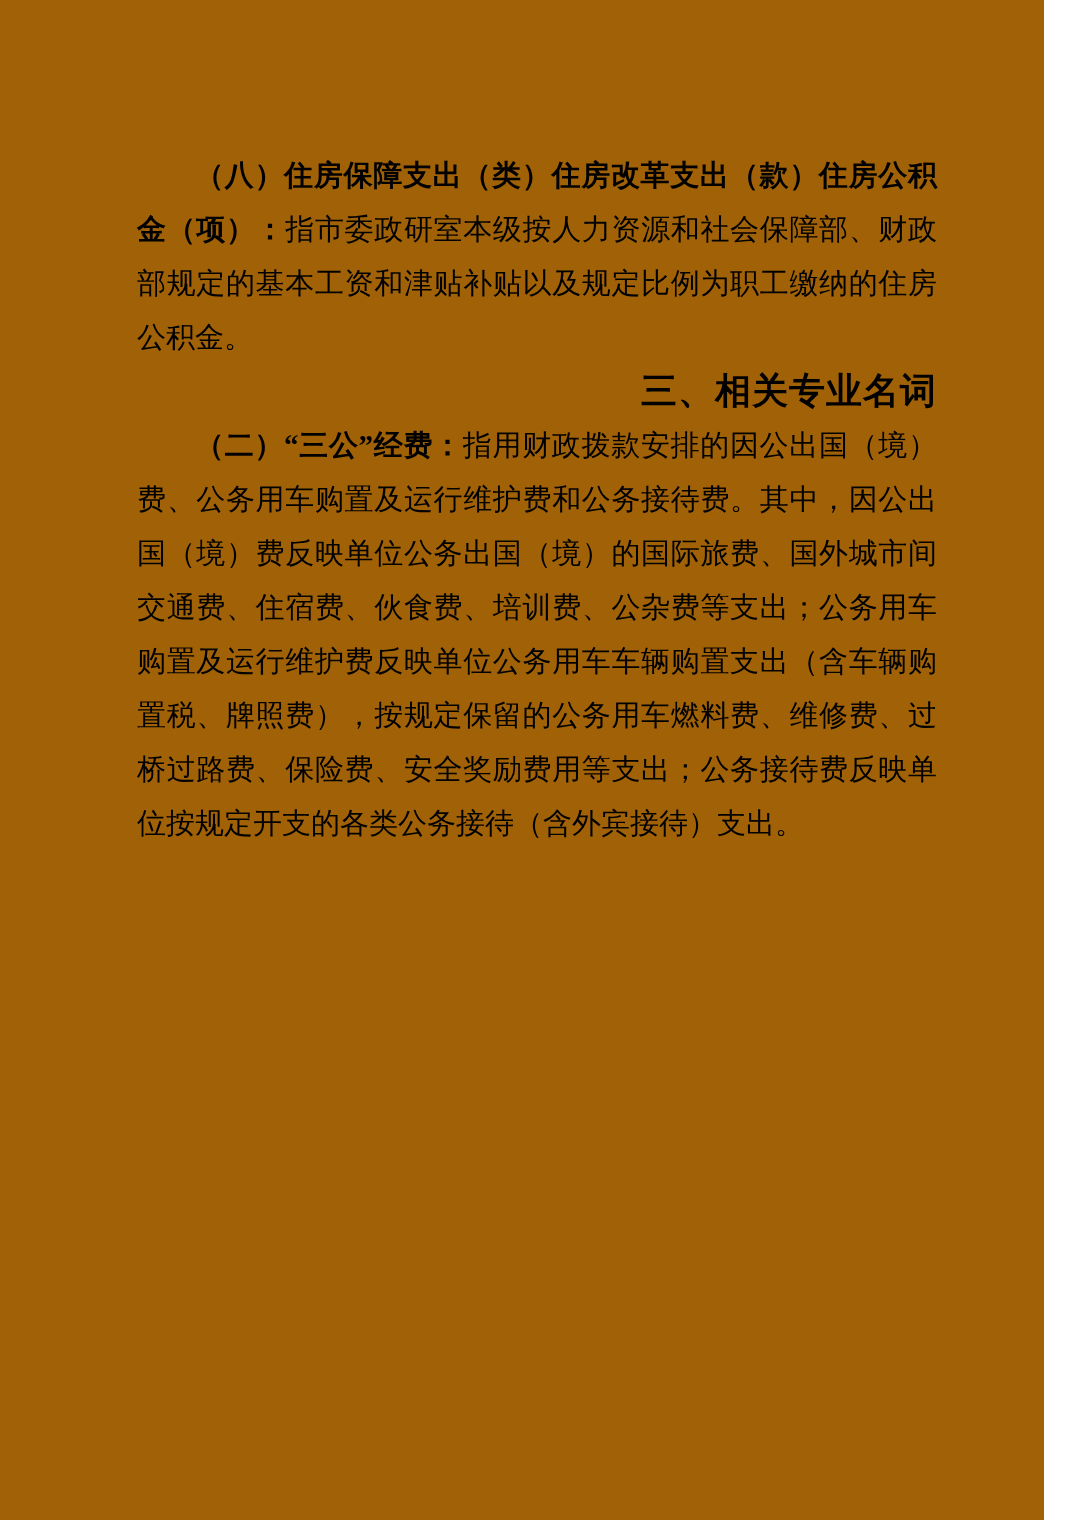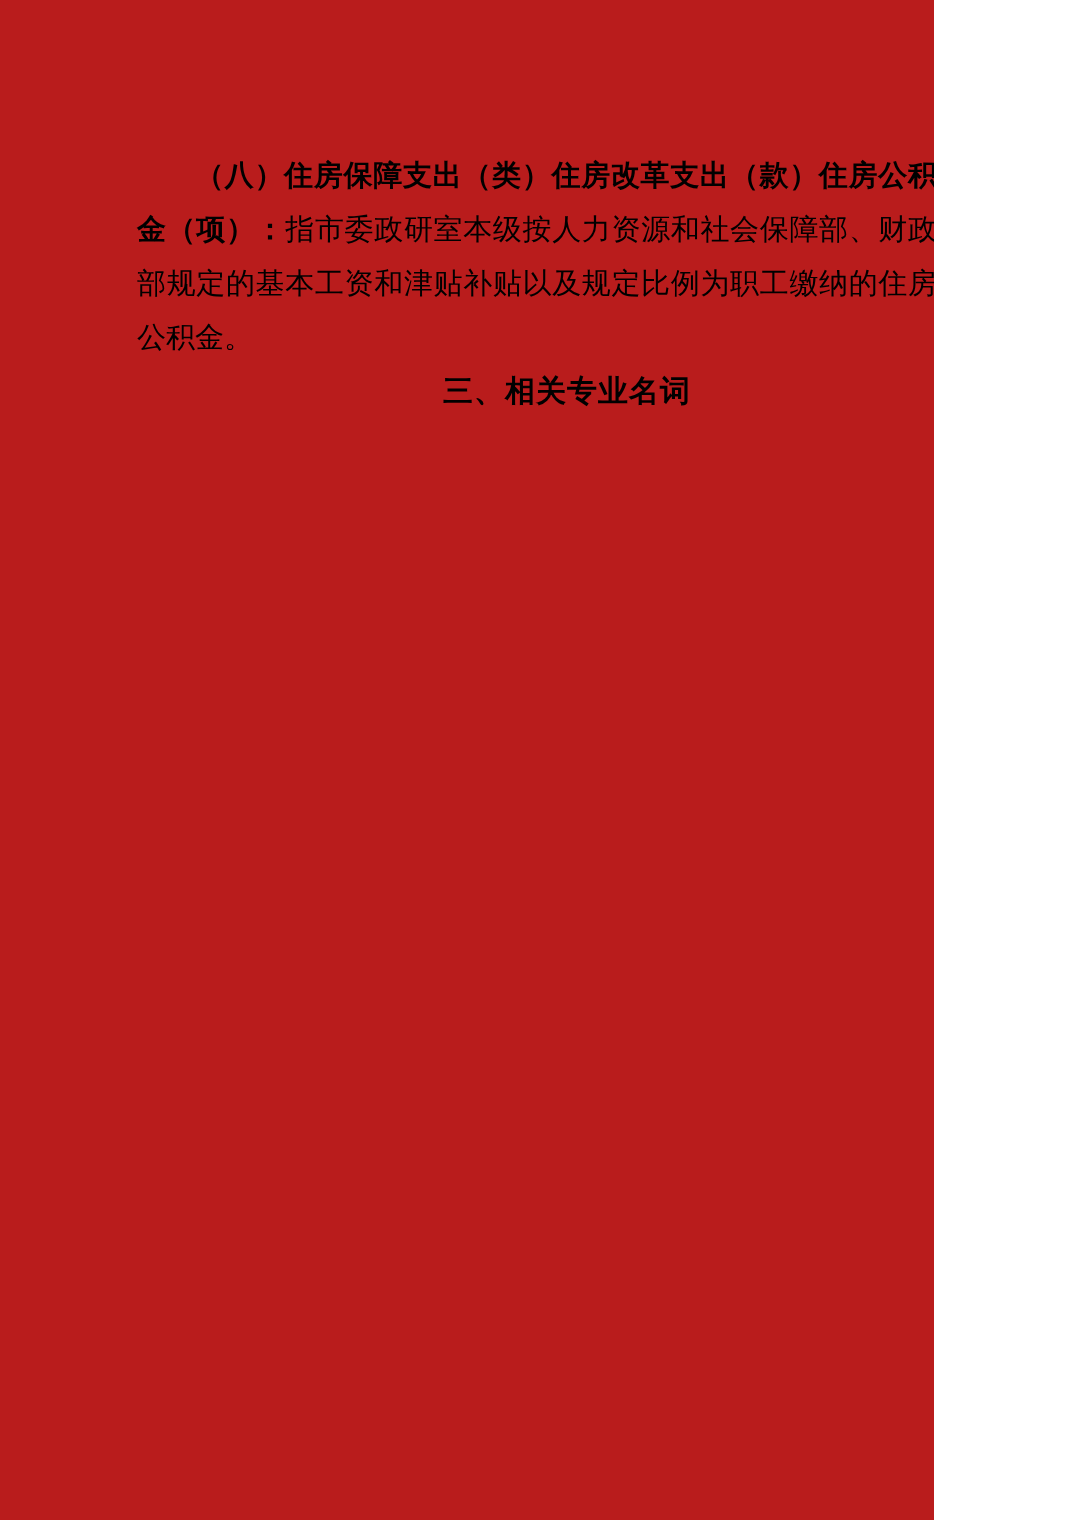--- a/index.html
+++ b/index.html
@@ -2,23 +2,23 @@
 <html><head>
 <meta charset="utf-8">
 <style>
   html, body {
     margin: 0;
     padding: 0;
     background: #ffffff;
   }
   .page {
     position: relative;
-    width: 934px;
+    width: 1044px;
     height: 1520px;
-    background: #b91c1c;
+    background: #a16207;
     overflow: hidden;
   }
   .content {
     position: absolute;
     left: 137px;
     top: 148px;
     width: 800px;
     color: #000000;
     font-family: "Liberation Serif", "DejaVu Serif", serif;
     font-size: 29px;
@@ -33,32 +33,33 @@
   }
   .lead {
     font-weight: 700;
   }
   h2.heading {
     margin: 0;
     padding: 0;
     text-indent: 2em;
     font-family: "Liberation Sans", "DejaVu Sans", sans-serif;
     font-weight: 700;
-    font-size: 30px;
+    font-size: 36px;
     line-height: 54px;
-    text-align: center;
+    text-align: right;
     letter-spacing: 1px;
   }
 </style>
 </head>
 <body>
 
 <div class="page">
   <div class="content">
 
     <p class="para"><span class="lead">（八）住房保障支出（类）住房改革支出（款）住房公积金（项）：</span><span class="body-text">指市委政研室本级按人力资源和社会保障部、财政部规定的基本工资和津贴补贴以及规定比例为职工缴纳的住房公积金。</span></p>
 
     <h2 class="heading">三、相关专业名词</h2>
 
 
+    <p class="para"><span class="lead">（二）“三公”经费：</span><span class="body-text">指用财政拨款安排的因公出国（境）费、公务用车购置及运行维护费和公务接待费。其中，因公出国（境）费反映单位公务出国（境）的国际旅费、国外城市间交通费、住宿费、伙食费、培训费、公杂费等支出；公务用车购置及运行维护费反映单位公务用车车辆购置支出（含车辆购置税、牌照费），按规定保留的公务用车燃料费、维修费、过桥过路费、保险费、安全奖励费用等支出；公务接待费反映单位按规定开支的各类公务接待（含外宾接待）支出。</span></p>
 
   </div>
 </div>
 
 </body></html>

